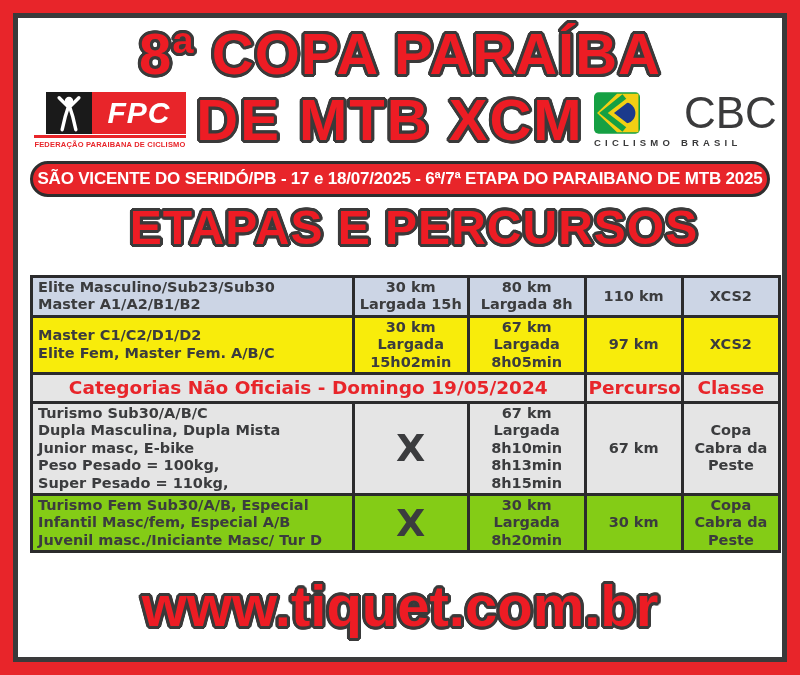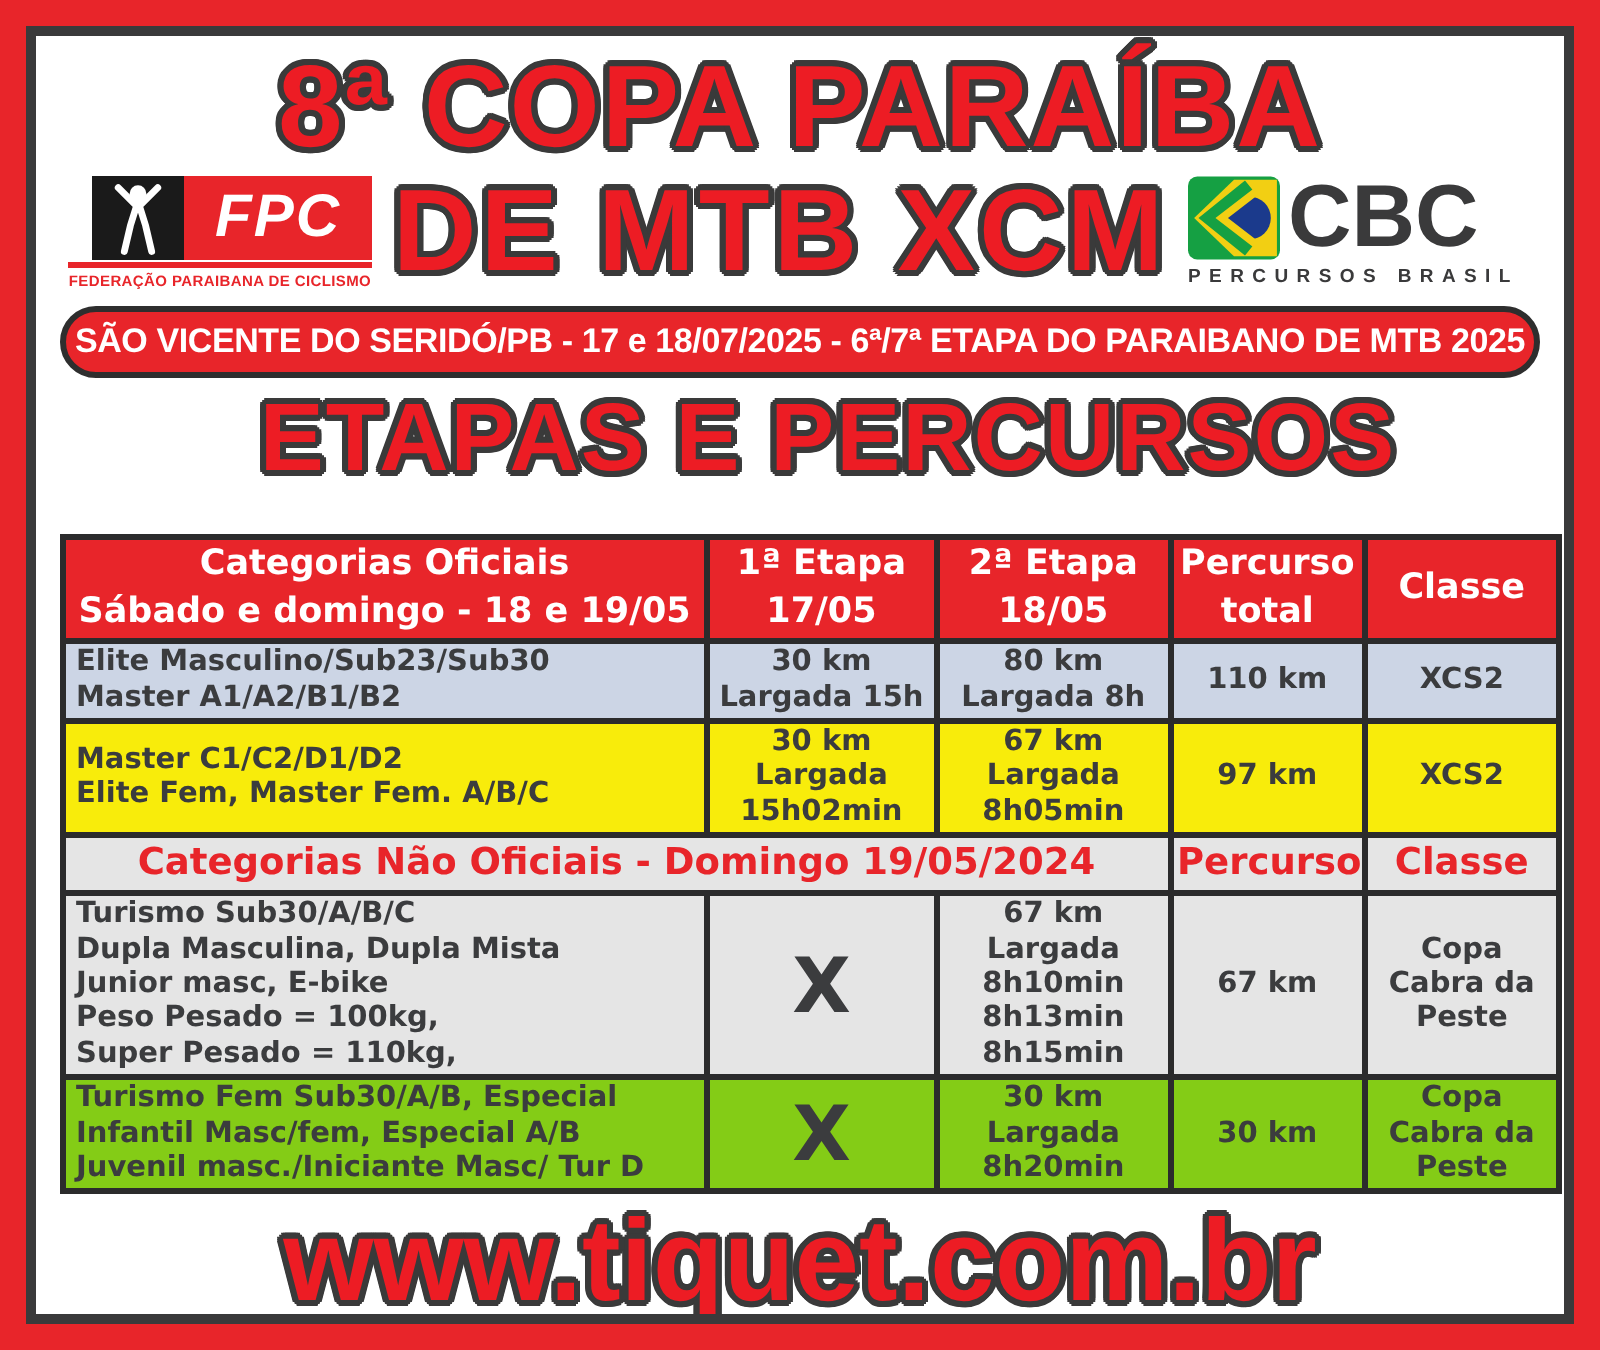--- a/index.html
+++ b/index.html
@@ -27,21 +27,21 @@
   .fpc-black{width:46px;background:#1a1a1a;display:flex;align-items:center;justify-content:center;}
   .fpc-red{flex:1;background:#e8252a;display:flex;align-items:center;justify-content:center;
            color:#fff;font-weight:bold;font-style:italic;font-size:30px;letter-spacing:1px;}
   .fpc-bar{height:3px;background:#e8252a;margin-top:1px;}
   .fpc-caption{color:#e8252a;font-weight:bold;font-size:7.5px;text-align:center;margin-top:2px;letter-spacing:0.2px;white-space:nowrap;}
 
   
   .cbc{width:172px;flex:0 0 auto;}
   .cbc-top{display:flex;align-items:center;gap:4px;}
   .cbc-flag{width:46px;height:42px;flex:0 0 auto;}
-  .cbc-acronym{font-size:44px;font-weight:bold;color:#3a3a3b;letter-spacing:0px;line-height:42px;}
+  .cbc-acronym{font-size:44px;font-weight:normal;color:#3a3a3b;letter-spacing:0px;line-height:42px;margin-left:40px;}
   .cbc-caption{font-size:9.5px;font-weight:bold;color:#3a3a3b;letter-spacing:4.2px;margin-top:3px;text-align:left;white-space:nowrap;}
 
   .banner{margin:7px 12px 3px;background:#e8252a;border:3px solid #2e2e2e;border-radius:22px;
           color:#ffffff;font-weight:bold;font-size:17px;text-align:center;padding:5px 0;white-space:nowrap;letter-spacing:-0.2px;}
 
   .section-title{text-align:center;font-size:48px;line-height:54px;margin:1px 0 20px;letter-spacing:1px;padding-left:28px;}
 
   table.sched{border-collapse:collapse;table-layout:fixed;margin:0 12px;width:751px;}
   .sched td,.sched th{border:3px solid #2b2b2c;font-family:"DejaVu Sans","Liberation Sans",sans-serif;
       font-weight:bold;color:#3b3c3e;text-align:center;vertical-align:middle;
@@ -88,48 +88,37 @@
         <div class="cbc-top">
           <svg class="cbc-flag" viewBox="0 0 60 54">
             <rect x="0" y="0" width="60" height="54" rx="6" fill="#15a043"></rect>
             <polygon points="30,2 4,27 30,52 58,52 58,2" fill="#f2cf13"></polygon>
             <circle cx="40" cy="27" r="14" fill="#1b3a8c"></circle>
             <path d="M40 6 L14 27 L40 48" stroke="#15a043" stroke-width="9" fill="none"></path>
             <path d="M44 10 L22 27 L44 44" stroke="#f2cf13" stroke-width="5" fill="none"></path>
           </svg>
           <div class="cbc-acronym">CBC</div>
         </div>
-        <div class="cbc-caption">PERCURSOS BRASIL</div>
+        <div class="cbc-caption">CICLISMO BRASIL</div>
       </div>
     </div>
 
     <div class="banner">SÃO VICENTE DO SERIDÓ/PB - 17 e 18/07/2025 - 6ª/7ª ETAPA DO PARAIBANO DE MTB 2025</div>
 
     <div class="section-title outline-red">ETAPAS E PERCURSOS</div>
 
     <table class="sched">
       <colgroup>
         <col style="width:43%">
           <col style="width:15.4%">
           <col style="width:15.6%">
         <col style="width:13%">
           <col style="width:13%">
       </colgroup>
       <tbody>
-          <tr class="hdr">
-        <th>Categorias Oficiais
-Sábado e domingo - 18 e 19/05</th>
-        <th>1ª Etapa
-17/05</th>
-        <th>2ª Etapa
-18/05</th>
-        <th>Percurso
-total</th>
-        <th>Classe</th>
-      </tr>
       <tr class="r1">
         <td class="cat-cell">Elite Masculino/Sub23/Sub30
 Master A1/A2/B1/B2</td>
         <td>30 km
 Largada 15h</td>
         <td>80 km
 Largada 8h</td>
         <td>110 km</td>
         <td>XCS2</td>
       </tr>

